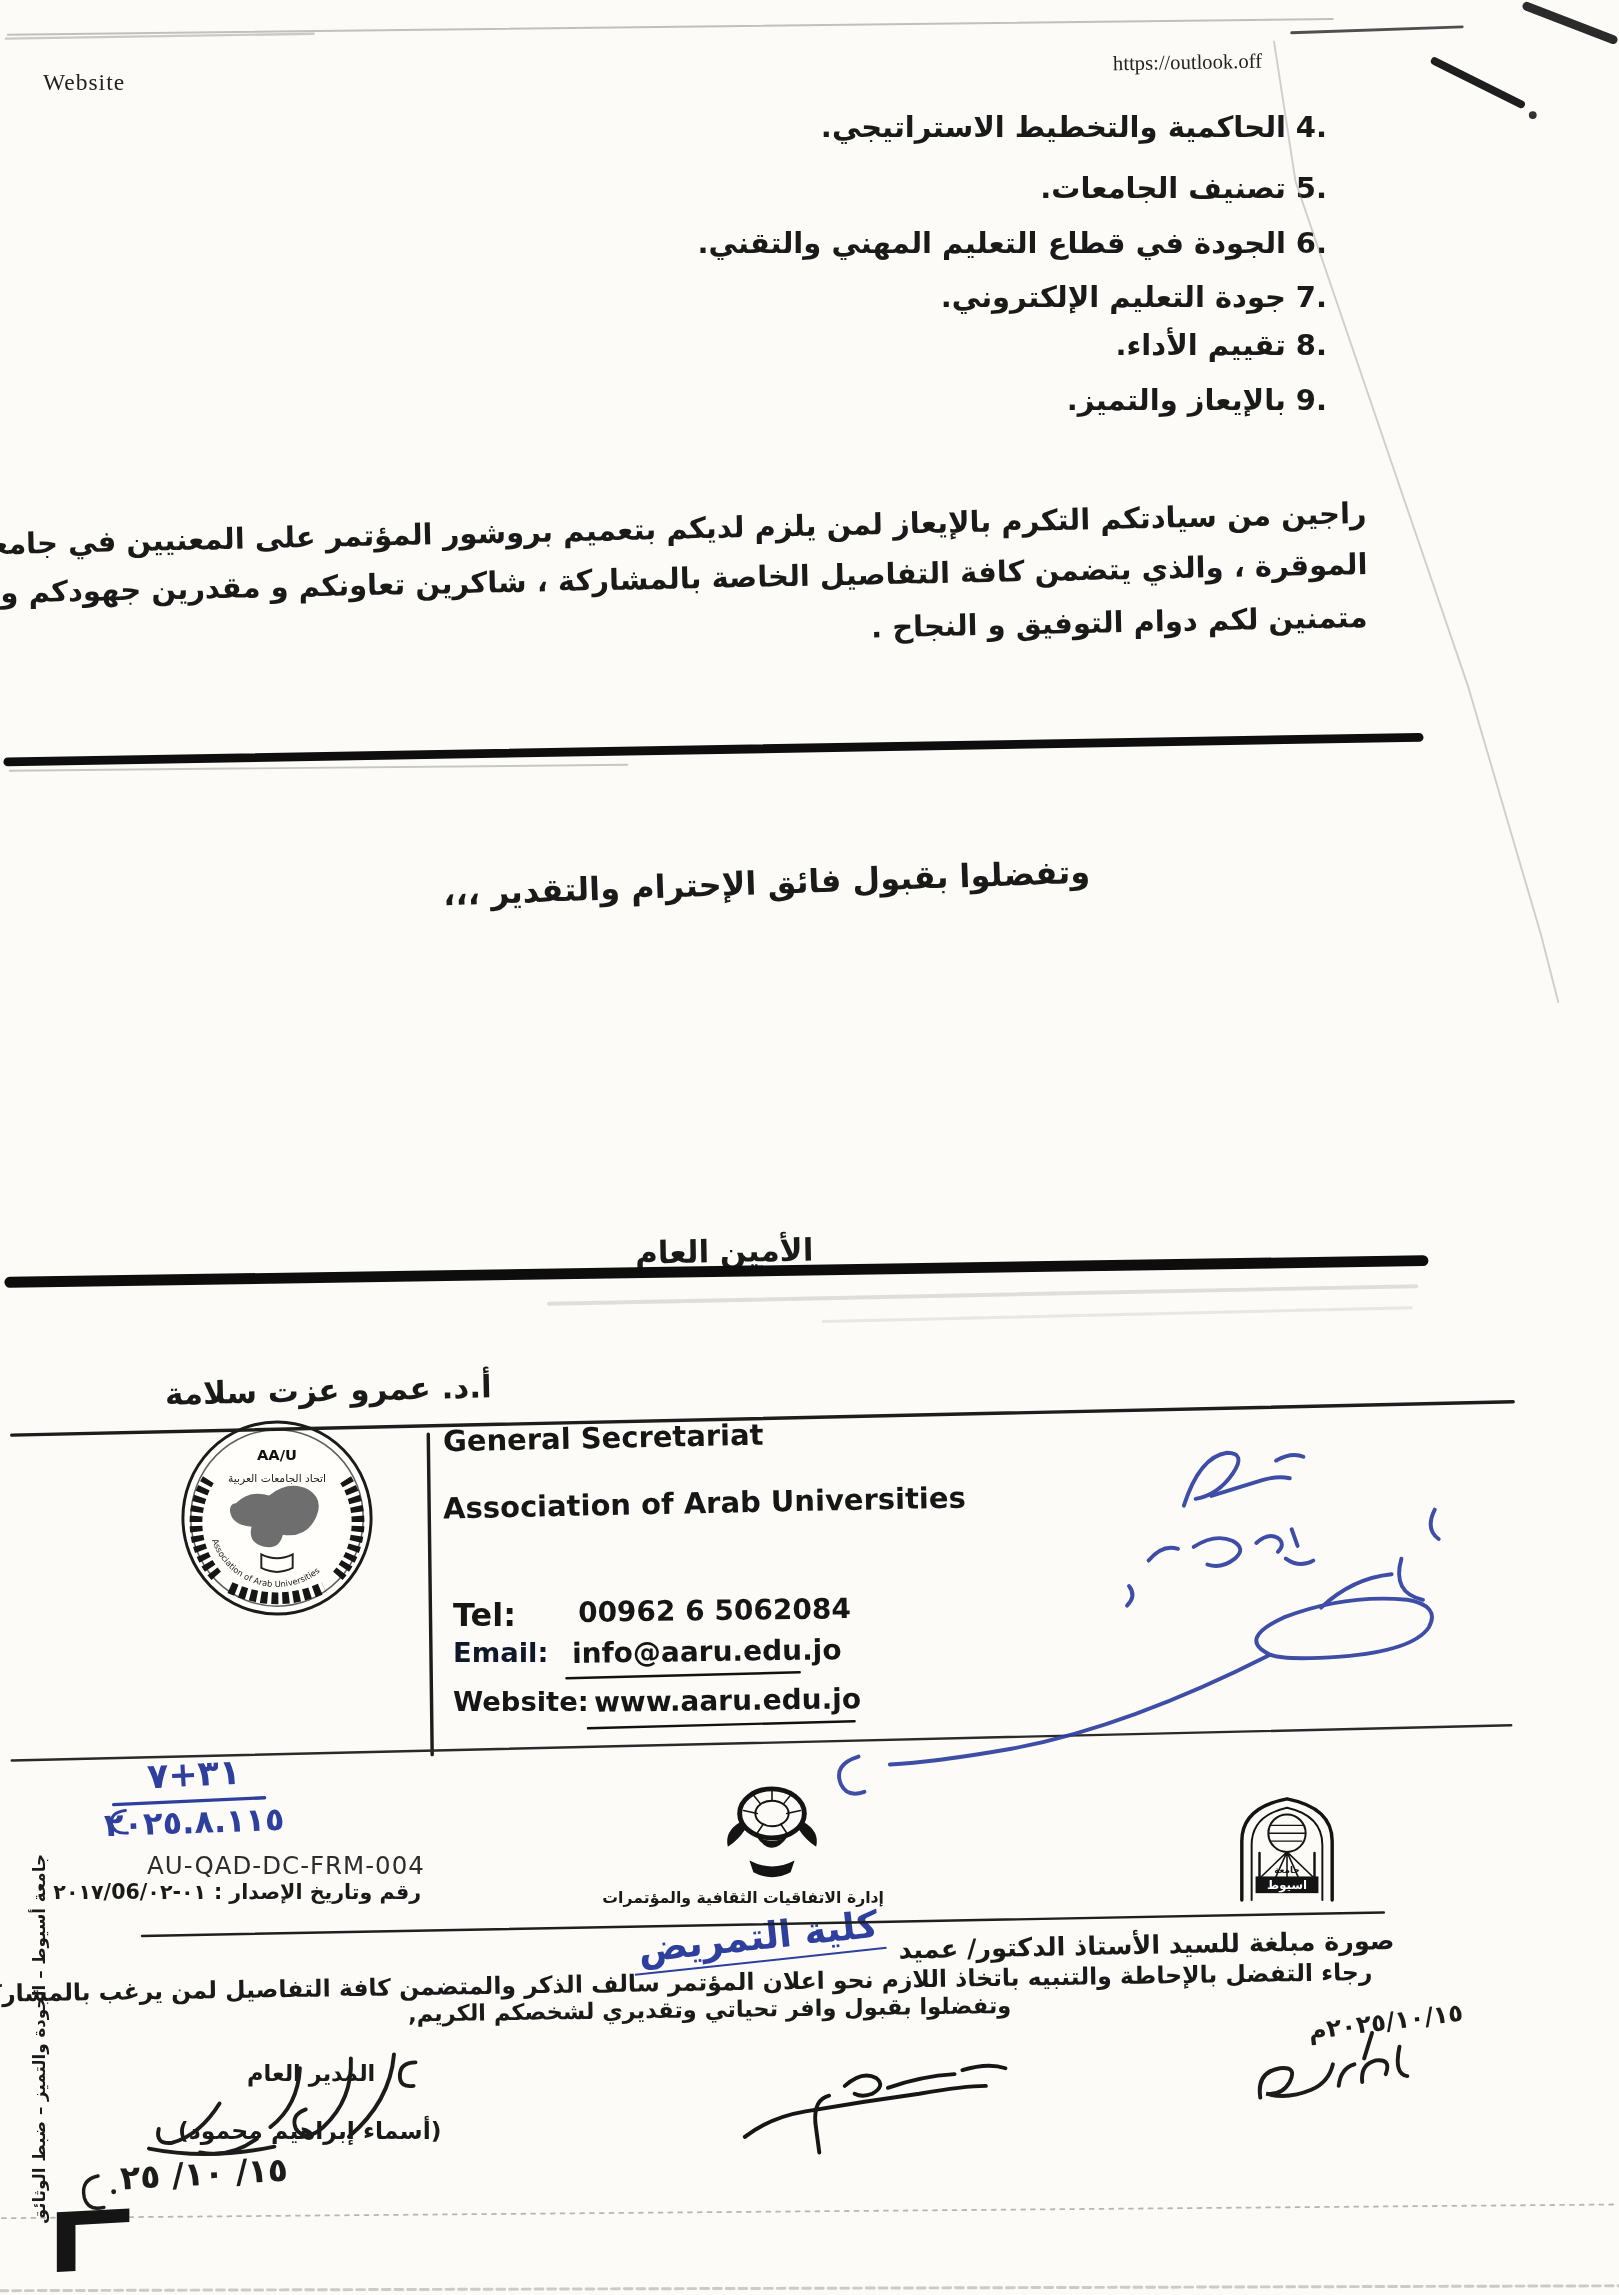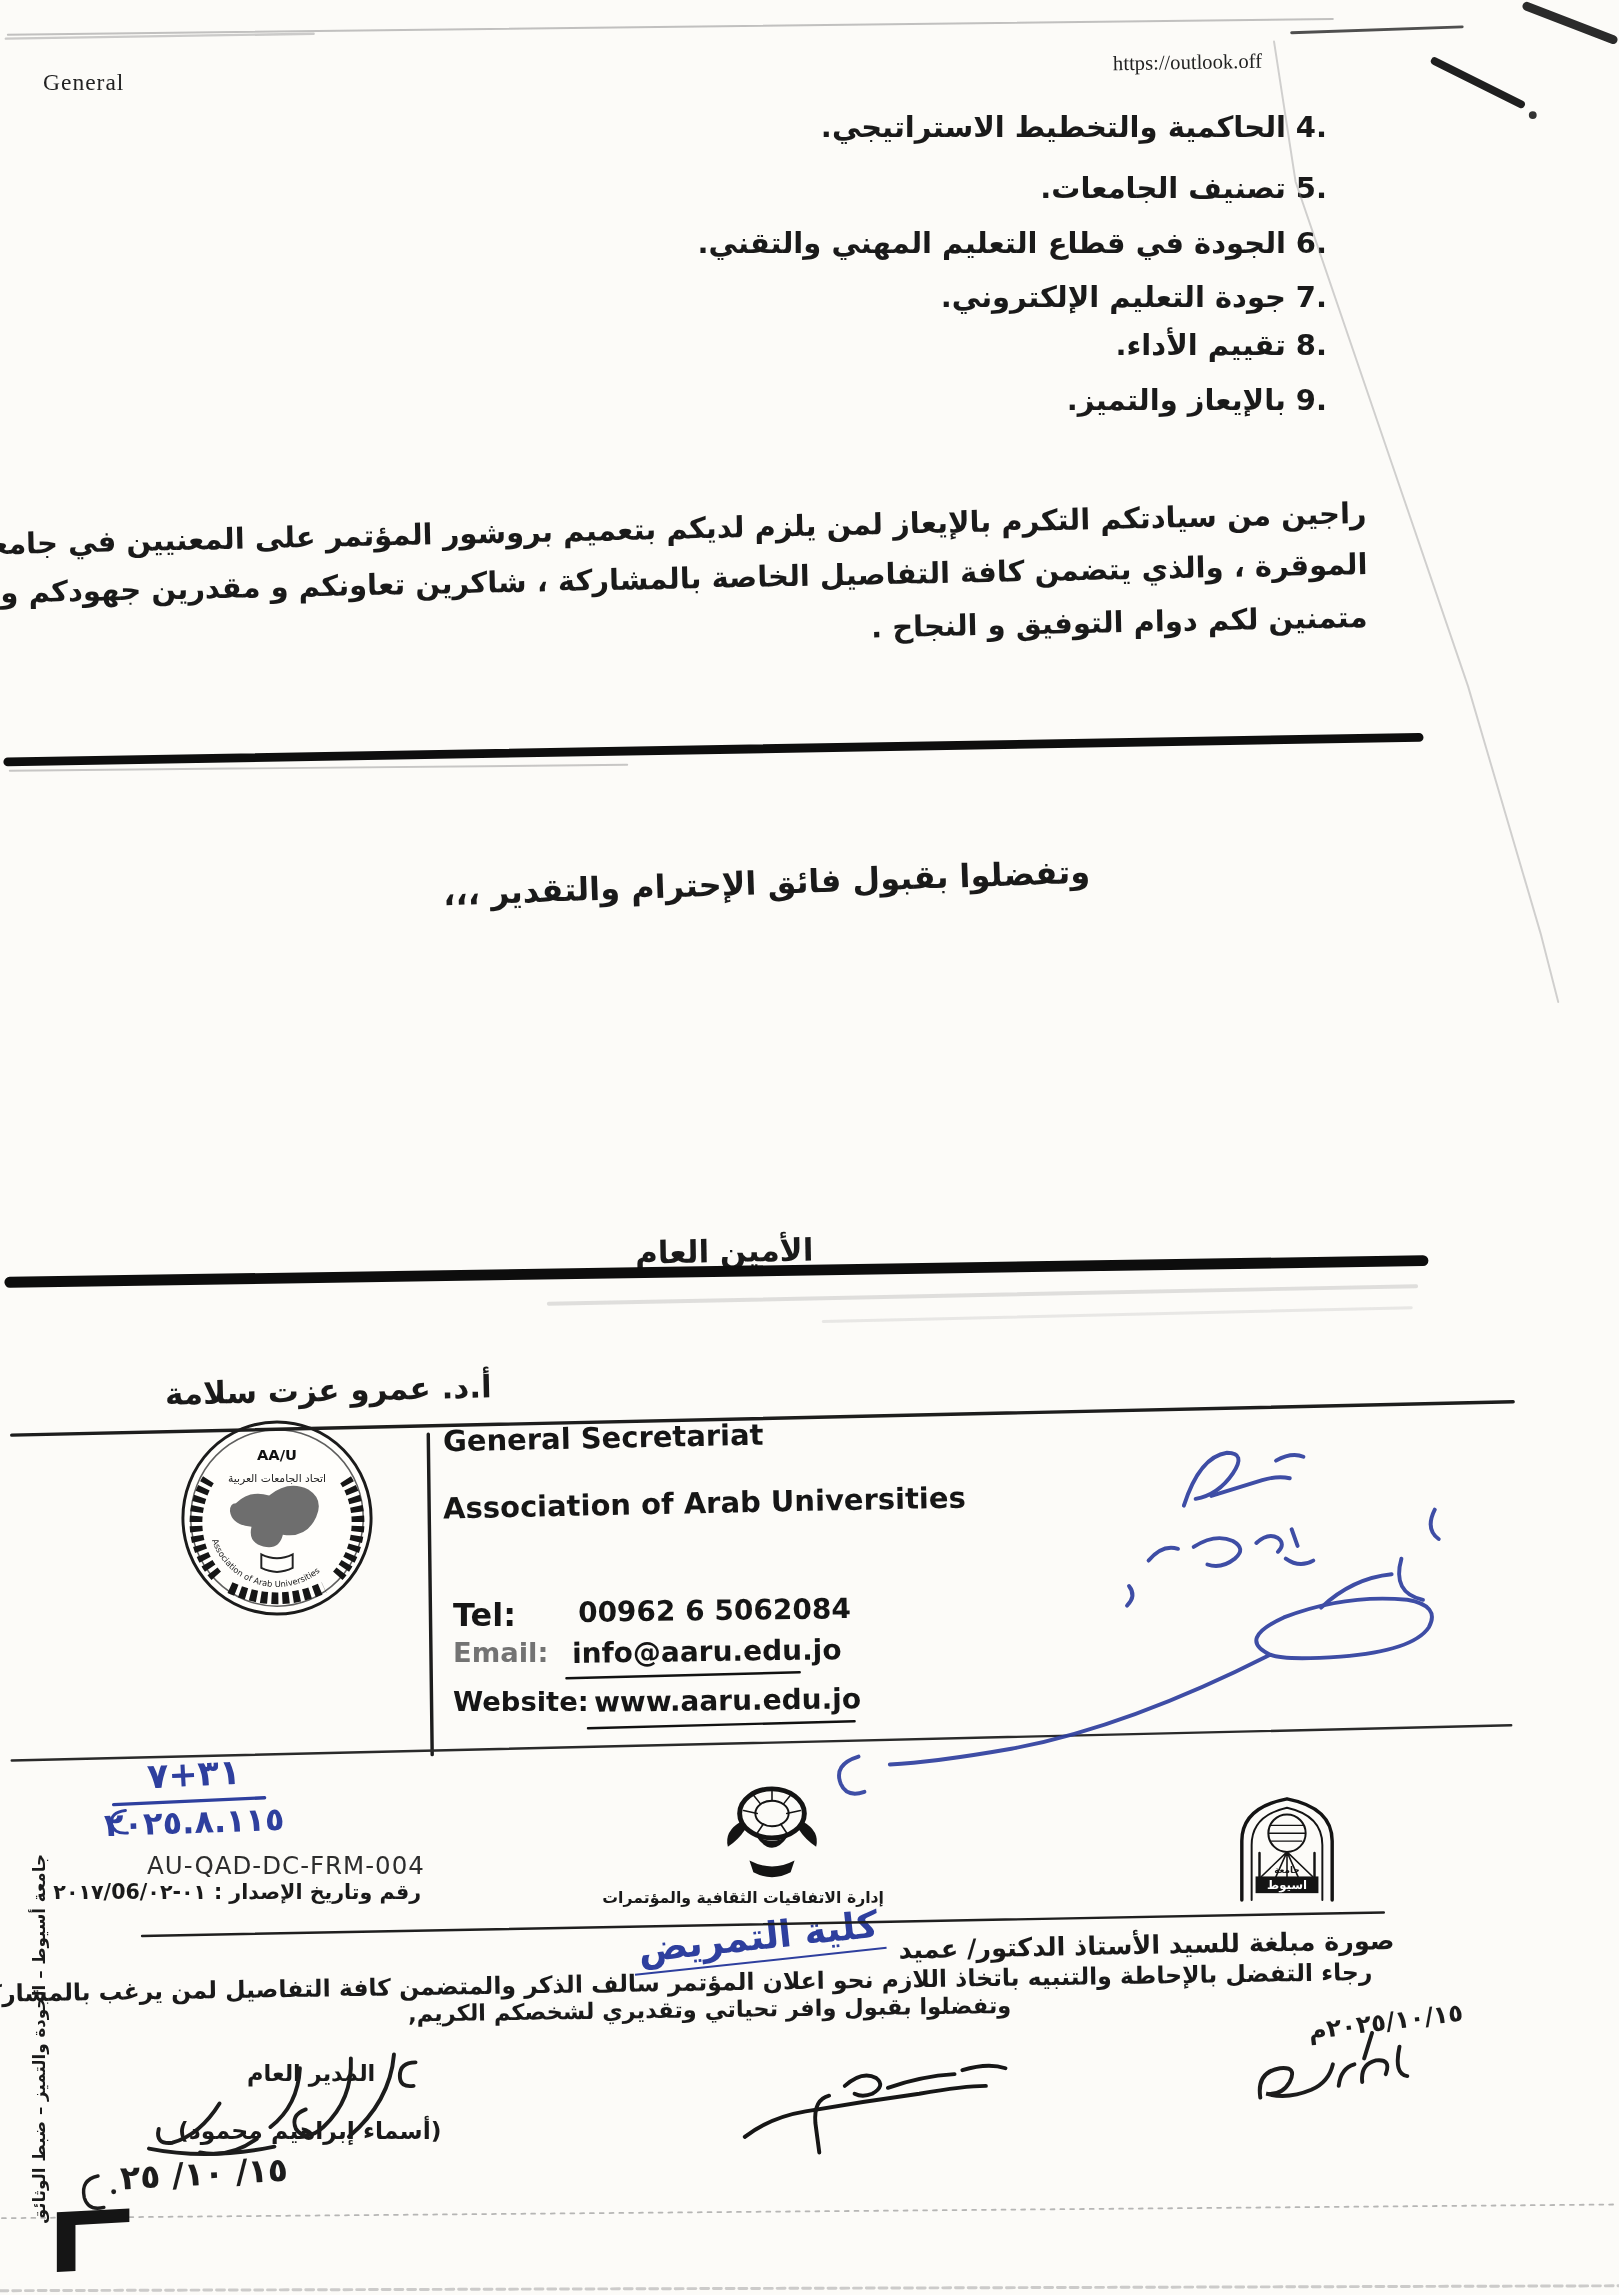--- a/index.html
+++ b/index.html
@@ -12,21 +12,21 @@
   .hwk{color:#1c1c1c;font-weight:600;}
   .row{display:flex;direction:rtl;gap:9.8px;align-items:baseline;}
   .num{direction:ltr;unicode-bidi:isolate;font-weight:700;color:#1a1a1a;}
   svg{display:block;}
 </style>
 </head>
 <body>
 
 <div id="page">
 
-  <div class="abs serif" style="left:43px;top:69px;font-size:23.5px;letter-spacing:1px;">General</div>
+  <div class="abs serif" style="left:43px;top:69px;font-size:23.5px;letter-spacing:1px;">Website</div>
   <div class="abs serif" style="left:1113px;top:51px;font-size:20.6px;transform:rotate(-1deg);">https://outlook.off</div>
 
   <div class="abs row" style="right:292px;top:110px;font-size:29px;">
     <span class="num">4.</span>
     <span class="ar">الحاكمية والتخطيط الاستراتيجي.</span>
   </div>
   <div class="abs row" style="right:292px;top:171px;font-size:29px;">
     <span class="num">5.</span>
     <span class="ar">تصنيف الجامعات.</span>
   </div>
@@ -53,21 +53,21 @@
 
   <div class="abs ar" style="left:443px;top:864px;font-size:32px;font-weight:800;transform:rotate(-2deg);">وتفضلوا بقبول فائق الإحترام والتقدير ،،،</div>
 
   <div class="abs ar" style="left:635px;top:1233px;font-size:31px;font-weight:800;transform:rotate(-1deg);">الأمين العام</div>
   <div class="abs ar" style="left:165px;top:1372px;font-size:31px;font-weight:800;transform:rotate(-1.3deg);">أ.د. عمرو عزت سلامة</div>
 
   <div class="abs" style="left:443px;top:1421px;font-size:29px;font-weight:700;color:#161616;transform:rotate(-1.2deg);">General Secretariat</div>
   <div class="abs" style="left:443px;top:1486px;font-size:29px;font-weight:700;color:#161616;transform:rotate(-1.2deg);">Association of Arab Universities</div>
   <div class="abs" style="left:453px;top:1596px;font-size:32px;font-weight:700;color:#161616;">Tel:</div>
   <div class="abs" style="left:578px;top:1594px;font-size:28px;font-weight:700;color:#161616;transform:rotate(-0.8deg);">00962 6 5062084</div>
-  <div class="abs" style="left:453px;top:1637px;font-size:27.4px;font-weight:700;color:#737373;">Email:</div>
+  <div class="abs" style="left:453px;top:1637px;font-size:27.4px;font-weight:700;color:#0f172a;">Email:</div>
   <div class="abs" style="left:572px;top:1635px;font-size:28px;font-weight:700;color:#161616;transform:rotate(-0.8deg);">info@aaru.edu.jo</div>
   <div class="abs" style="left:453px;top:1686px;font-size:27.4px;font-weight:700;color:#161616;">Website:</div>
   <div class="abs" style="left:594px;top:1684px;font-size:28px;font-weight:700;color:#161616;transform:rotate(-0.8deg);">www.aaru.edu.jo</div>
 
   <svg class="abs" style="left:179px;top:1419px;" width="196" height="198" viewBox="0 0 200 202">
     <ellipse cx="100" cy="101" rx="96" ry="98" fill="#fffefb" stroke="#1b1b1b" stroke-width="3"></ellipse>
     <ellipse cx="100" cy="101" rx="88" ry="90" fill="none" stroke="#1b1b1b" stroke-width="1.5" opacity="0.7"></ellipse>
     <path d="M38,160 A78,80 0 0 1 30,62" stroke="#161616" stroke-width="13" stroke-dasharray="6 4" fill="none"></path>
     <path d="M162,160 A78,80 0 0 0 170,62" stroke="#161616" stroke-width="13" stroke-dasharray="6 4" fill="none"></path>
     <path d="M52,172 Q100,194 148,172" stroke="#161616" stroke-width="12" stroke-dasharray="7 4" fill="none"></path>

